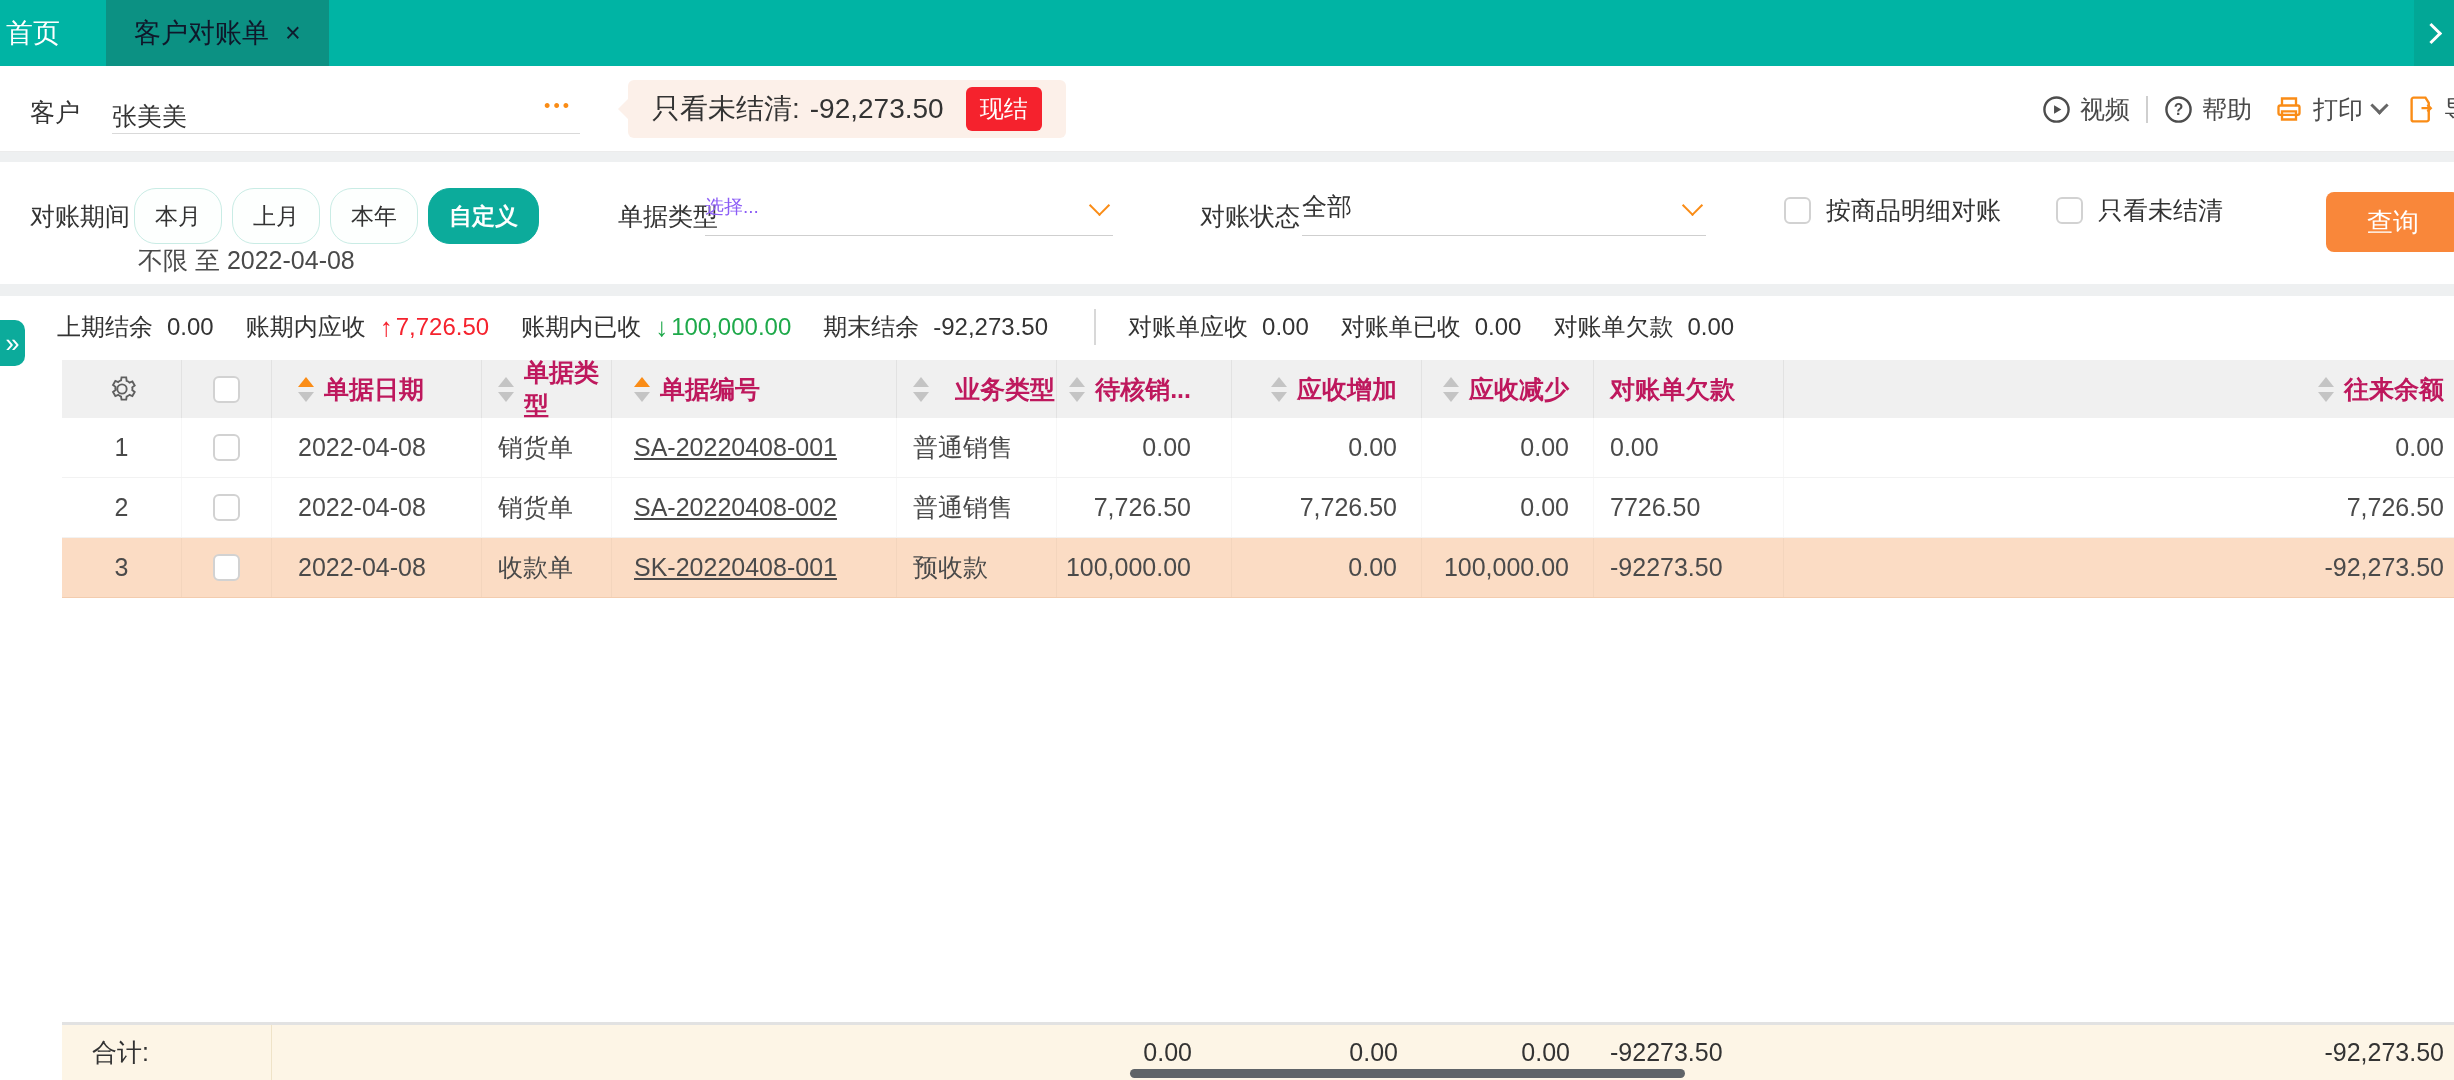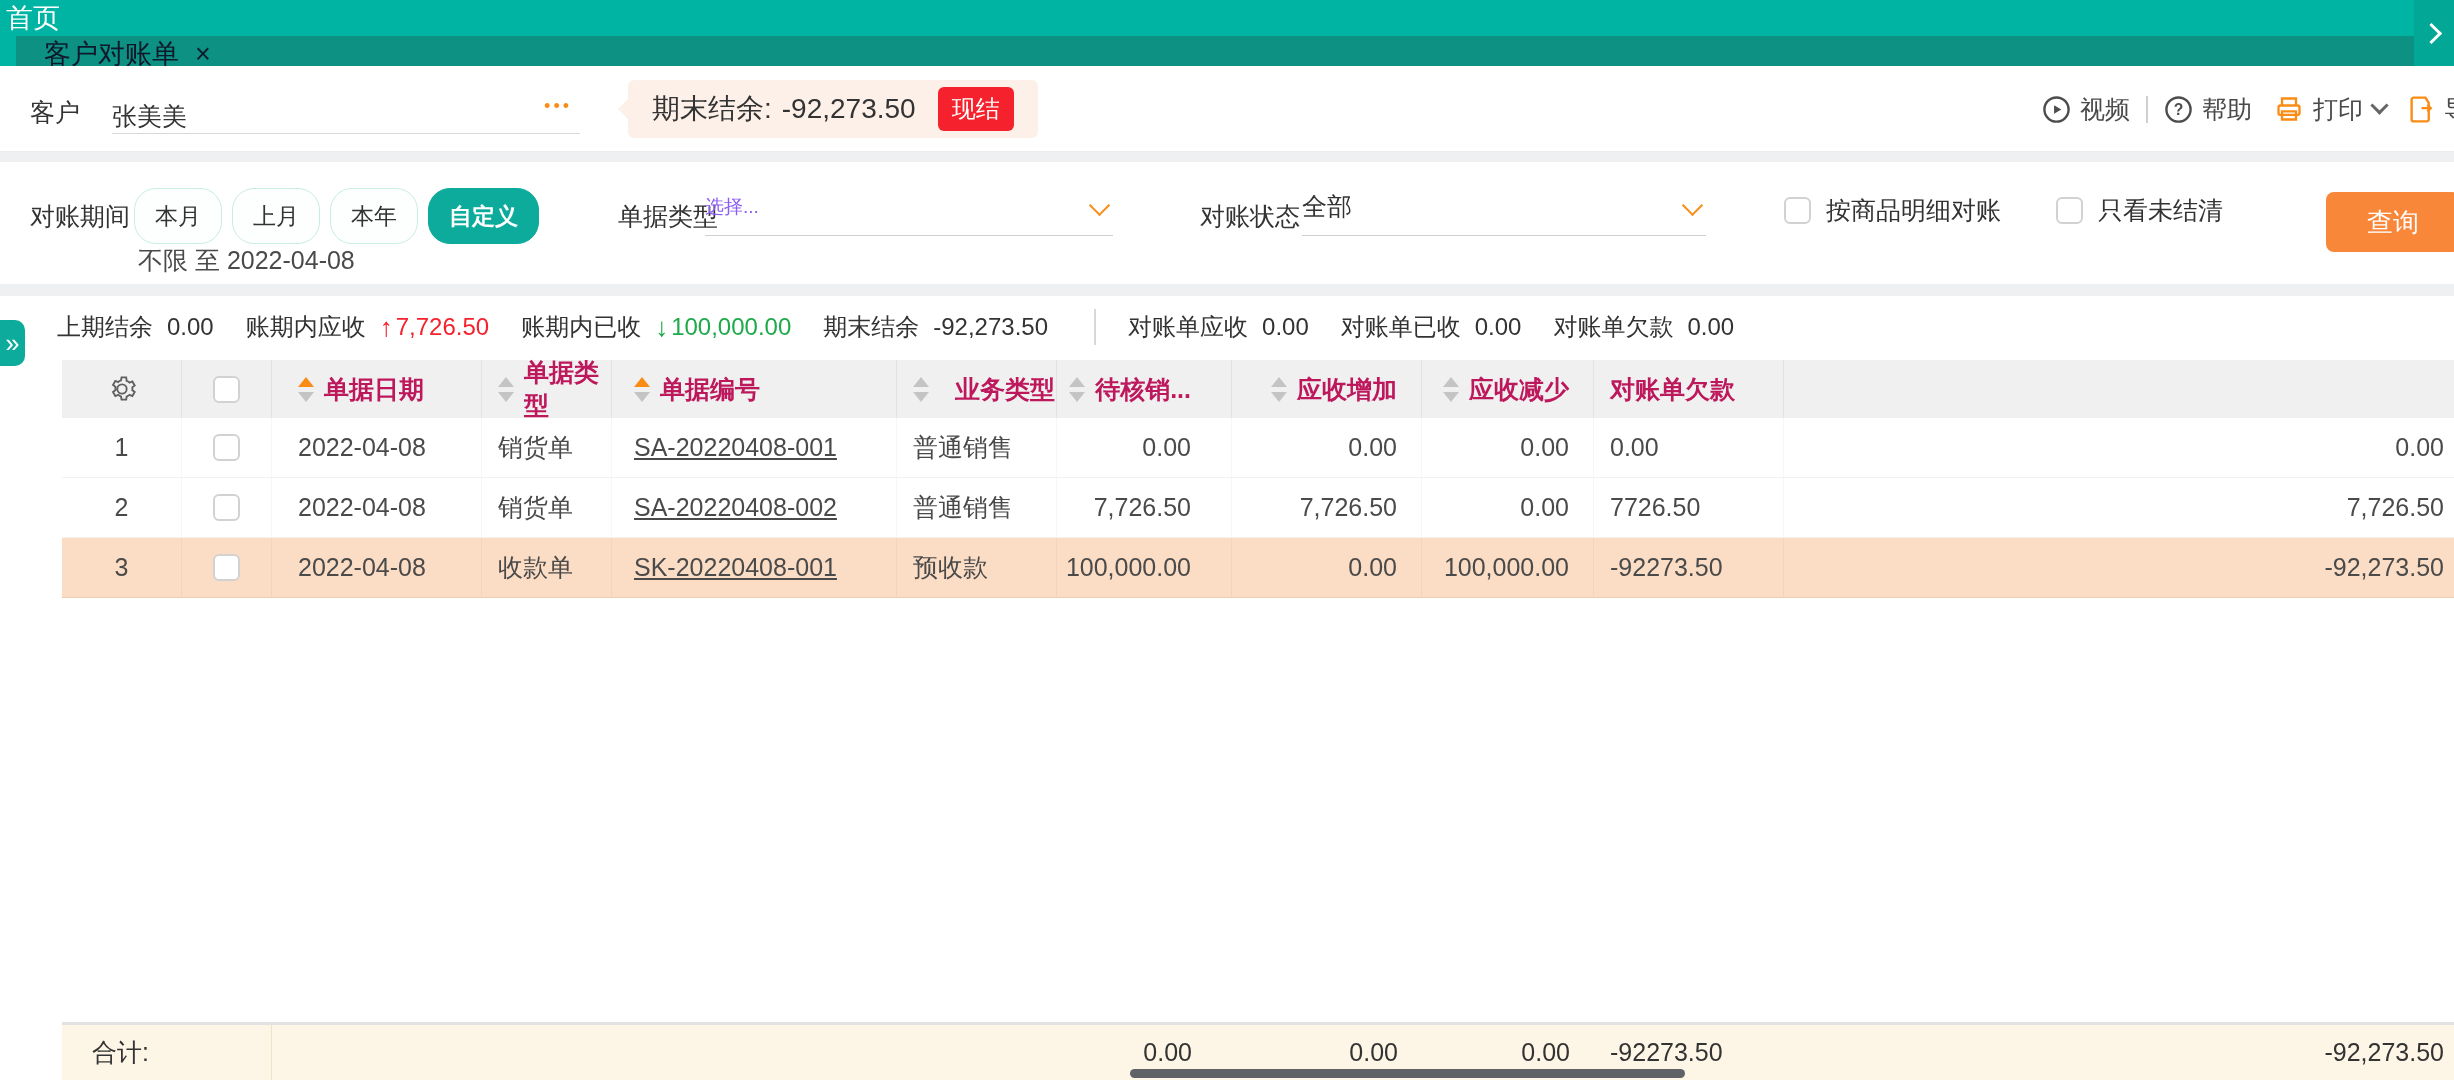--- a/index.html
+++ b/index.html
@@ -1,21 +1,21 @@
 <!DOCTYPE html>
 <html><head>
 <meta charset="utf-8">
 <title>客户对账单</title>
 <style>
   * { margin:0; padding:0; box-sizing:border-box; }
   body { background:#dfe3e6; font-family:"Liberation Sans","DejaVu Sans",sans-serif; }
   .page { position:relative; width:2454px; height:1080px; background:#eef0f1; overflow:hidden; }
 
   
-  .tabbar { position:absolute; top:0; left:0; right:0; height:66px; background:#00b4a4; display:flex; align-items:stretch;flex-direction:column; }
+  .tabbar { position:absolute; top:0; left:0; right:0; height:66px; background:#00b4a4; display:flex; align-items:stretch; }
   .tab-home { display:flex; align-items:center; padding:0 30px 0 6px; color:#fff; font-size:27px; cursor:pointer; }
   .tab-active { display:flex; align-items:center; gap:16px; padding:0 28px; background:#0c9183; color:#0f172a; font-size:27px; margin-left:16px; cursor:pointer; }
   .tab-close { font-size:27px; line-height:1; opacity:.95; }
   .tabbar-more { position:absolute; right:0; top:0; width:40px; height:66px; background:#02a796; display:flex; align-items:center; justify-content:center; }
   .chev-right { width:15px; height:15px; border-top:3px solid #fff; border-right:3px solid #fff; transform:rotate(45deg); margin-right:6px; }
 
   
   .toolbar { position:absolute; top:66px; left:0; right:0; height:86px; background:#fff; border-bottom:1px solid #ececec; }
   .customer-label { position:absolute; left:30px; top:30px; font-size:25px; color:#333; }
   .customer-input { position:absolute; left:112px; top:14px; width:468px; height:54px; border-bottom:1px solid #d9d9d9; font-size:25px; color:#333; display:flex; align-items:flex-end; cursor:pointer; }
@@ -112,21 +112,21 @@
   </div>
 
   <div class="toolbar">
     <span class="customer-label">客户</span>
     <div class="customer-input">
       <span>张美美</span>
       <span class="customer-dots">•••</span>
     </div>
     <div class="balance-bubble">
       <span class="bubble-arrow"></span>
-      <span>期末结余:</span>
+      <span>只看未结清:</span>
       <span class="balance-value">-92,273.50</span>
       <span class="cash-badge">现结</span>
     </div>
     <div class="toolbar-right">
       <span class="tb-item">
         <svg width="29" height="29" viewBox="0 0 24 24" fill="none" stroke="#4d4d4d" stroke-width="2">
             <circle cx="12" cy="12" r="10"></circle>
             <path d="M10 8.5l6 3.5-6 3.5z" fill="#4d4d4d" stroke="none"></path>
           </svg>
         <span>视频</span>
@@ -287,20 +287,27 @@
           <span class="sort">
               <span class="s-up"></span>
               <span class="s-down"></span>
             </span>
           <span>应收减少</span>
         </div>
         <div class="th c-debt">
           <span>对账单欠款</span>
         </div>
         <div class="th c-fill nb"></div>
+        <div class="th c-bal nb">
+          <span class="sort">
+              <span class="s-up"></span>
+              <span class="s-down"></span>
+            </span>
+          <span>往来余额</span>
+        </div>
       </div>
 
       <div class="trow">
         <div class="td c-gear">1</div>
         <div class="td c-check">
             <span class="cb"></span>
           </div>
         <div class="td c-date">2022-04-08</div>
         <div class="td c-dtype">销货单</div>
         <div class="td c-dno">

